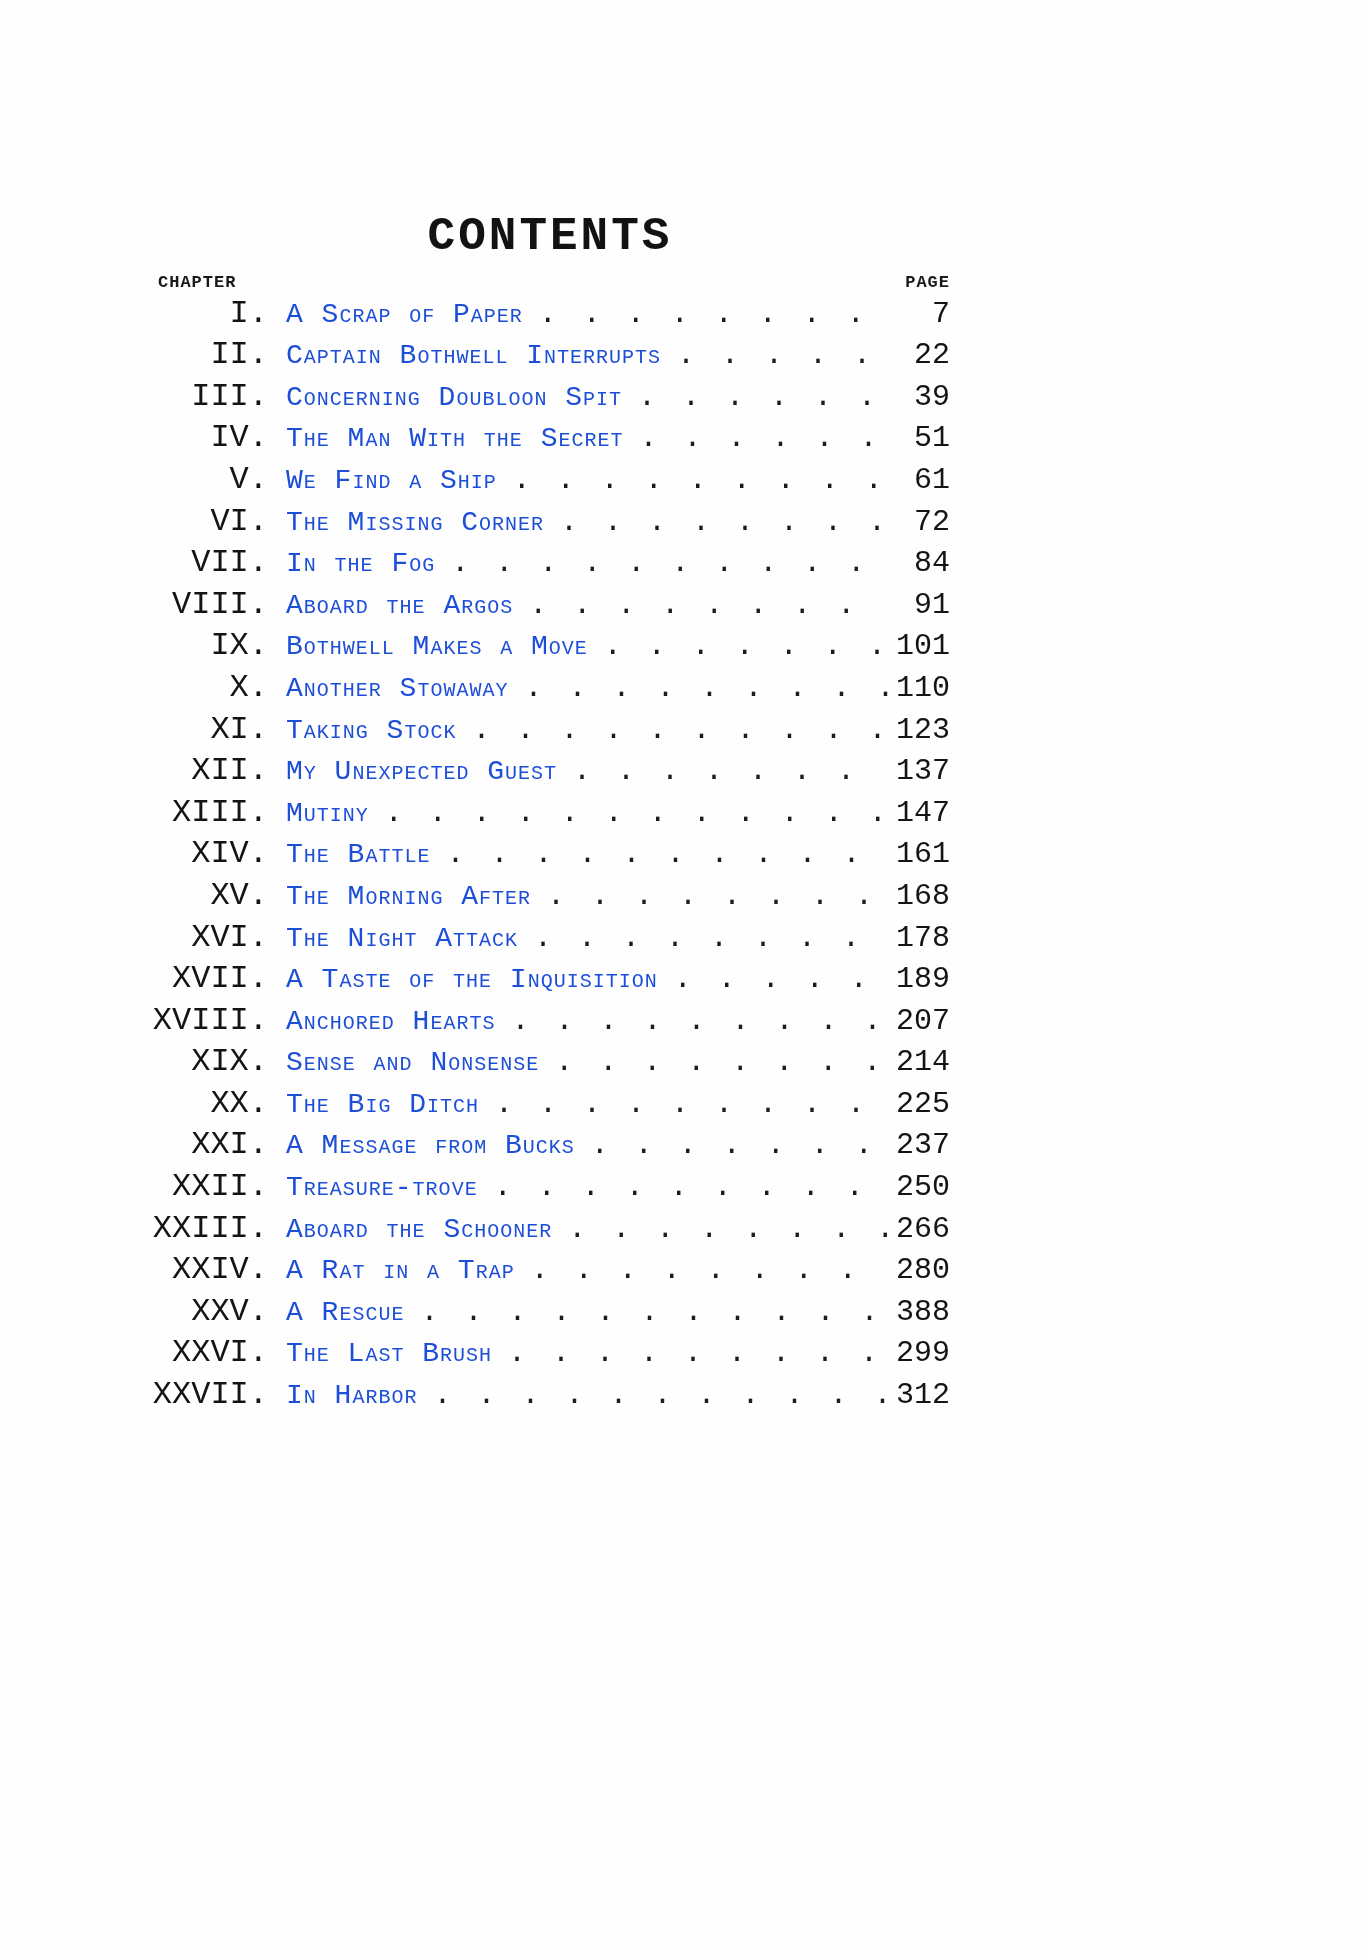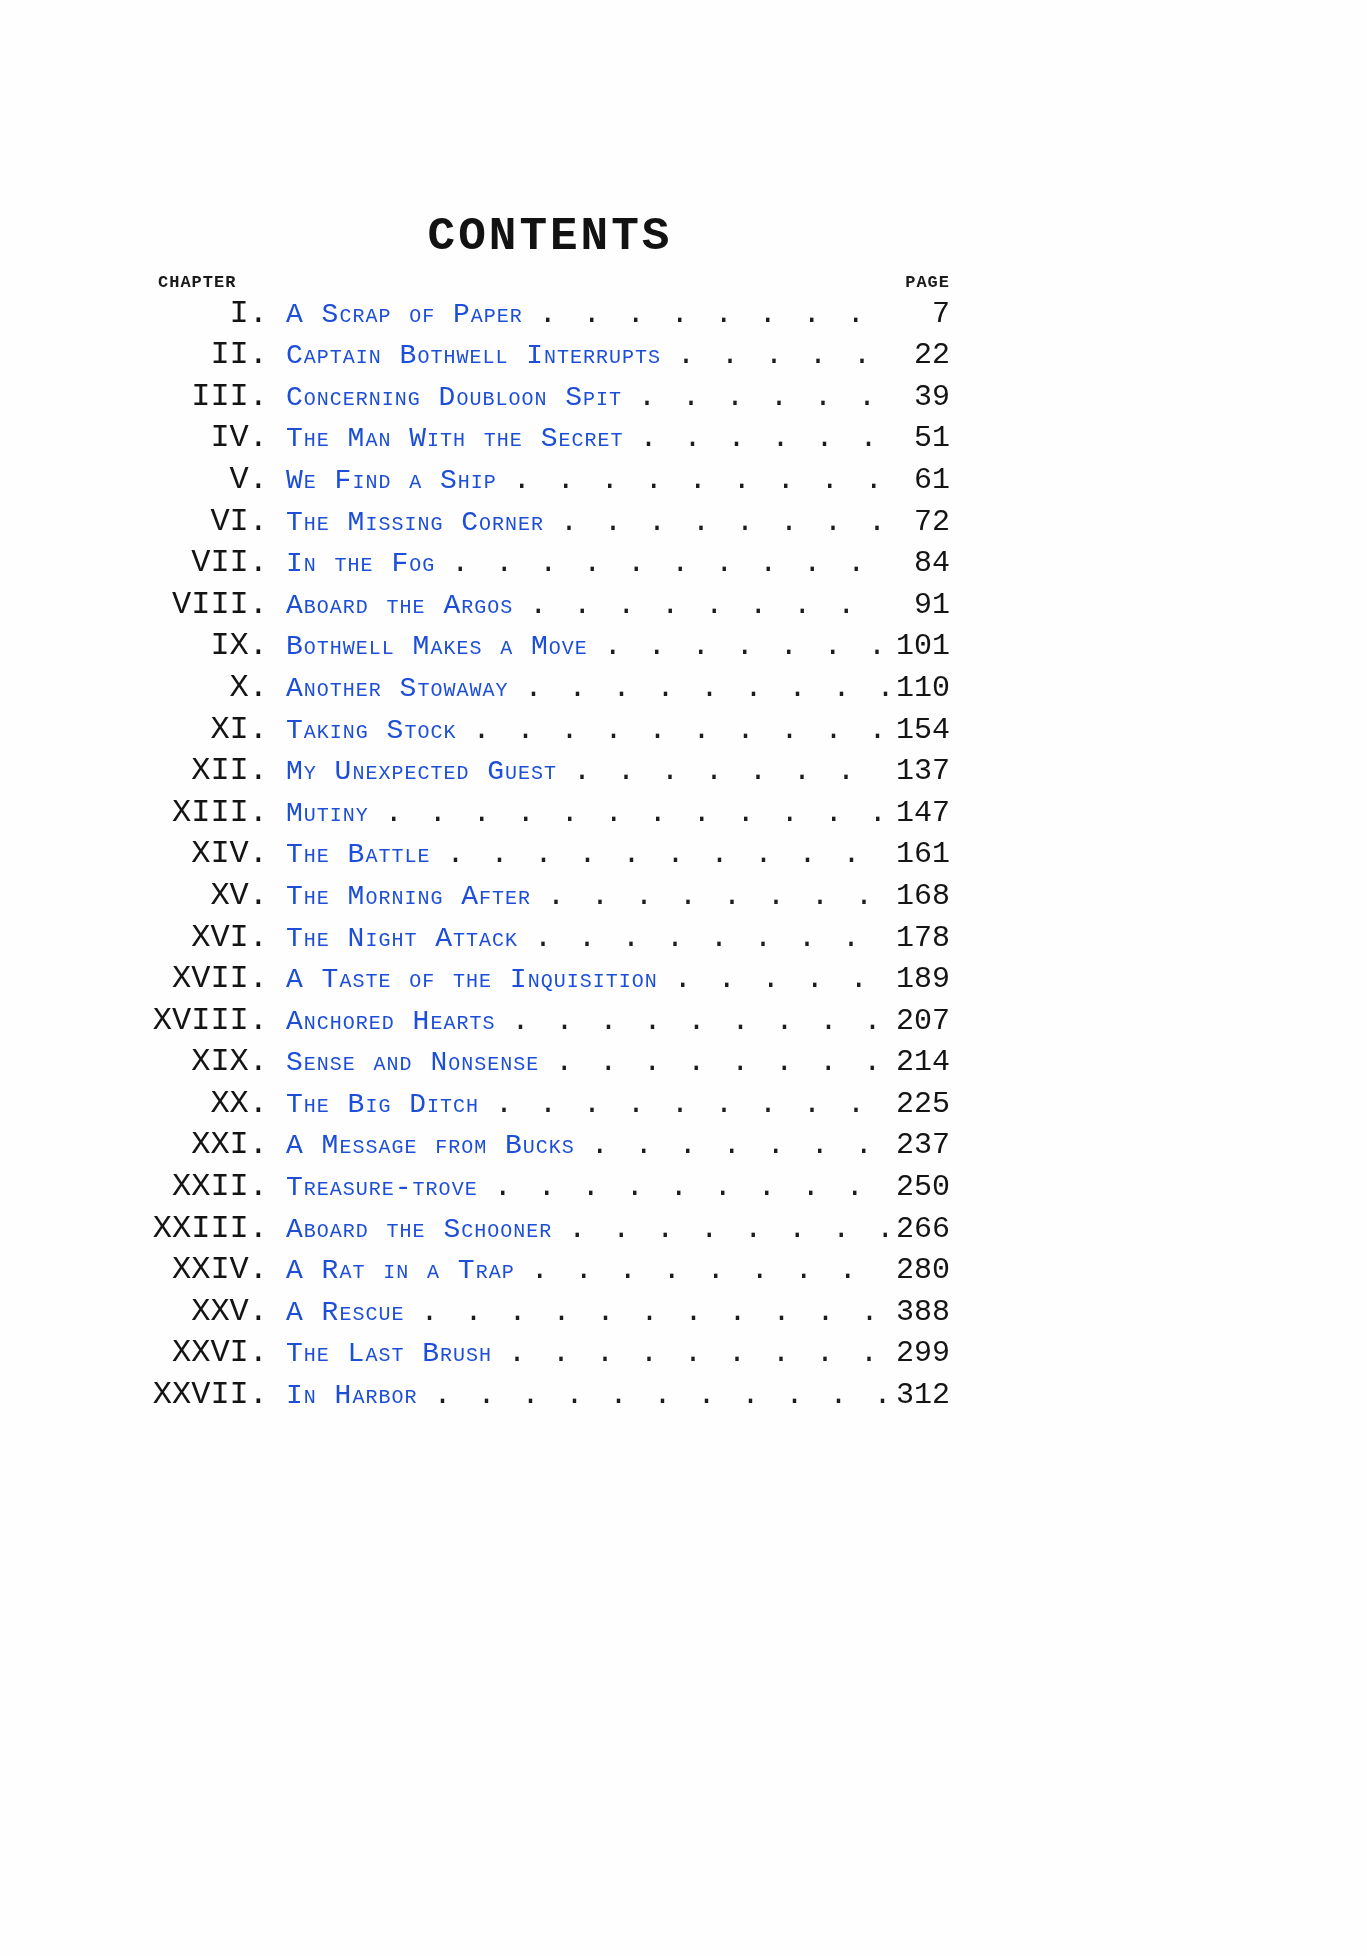--- a/index.html
+++ b/index.html
@@ -175,21 +175,21 @@
     <span class="numeral">X.</span>
     <span class="ch-title">Another Stowaway</span>
     <span class="leader">........................................</span>
     <span class="pagenum">110</span>
   </div>
 
   <div class="toc-row">
     <span class="numeral">XI.</span>
     <span class="ch-title">Taking Stock</span>
     <span class="leader">........................................</span>
-    <span class="pagenum">154</span>
+    <span class="pagenum">123</span>
   </div>
 
   <div class="toc-row">
     <span class="numeral">XII.</span>
     <span class="ch-title">My Unexpected Guest</span>
     <span class="leader">........................................</span>
     <span class="pagenum">137</span>
   </div>
 
   <div class="toc-row">

